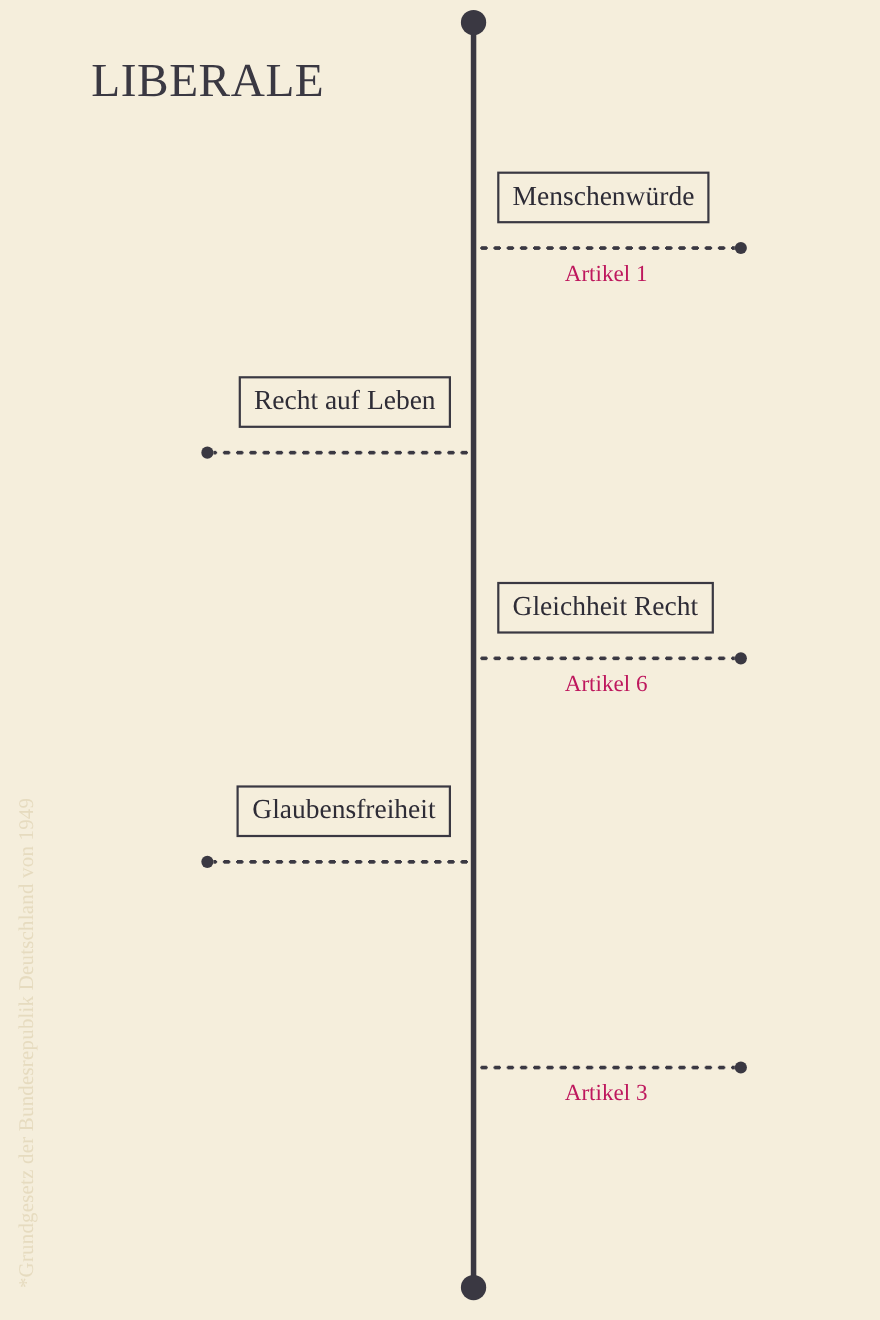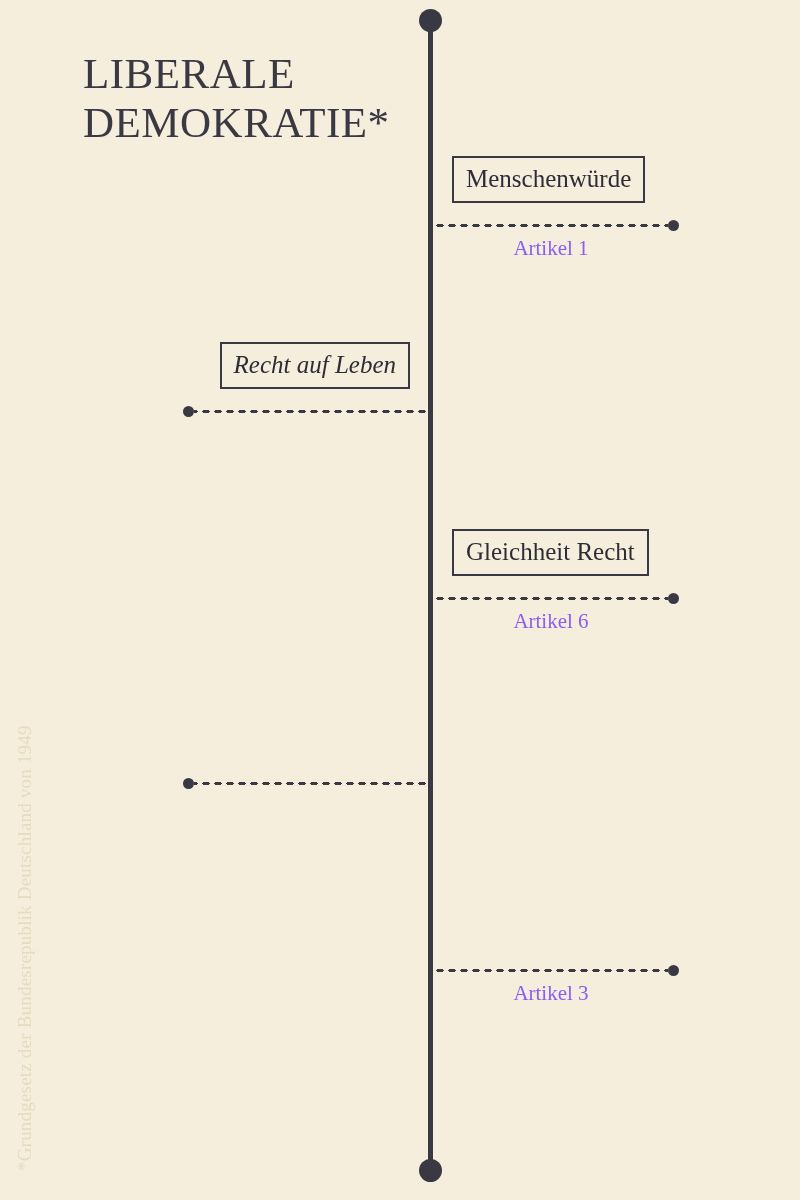--- a/index.html
+++ b/index.html
@@ -63,21 +63,20 @@
     position: absolute;
     height: 120px;
   }
   .item.right {
     left: 431px;
     width: 250px;
   }
   .item.left {
     left: 181px;
     width: 250px;
-    font-style: italic;
   }
 
   .item-box {
     position: absolute;
     top: 0;
     border: 2px solid #3a3842;
     background: #f5eedc;
     color: #2e2c36;
     font-size: 25px;
     line-height: 1;
@@ -118,21 +117,21 @@
   }
   .item.right .end-dot { right: -11px; }
   .item.left  .end-dot { left: -11px; }
 
   .item-caption {
     position: absolute;
     top: 82px;
     left: 0;
     right: 0;
     text-align: center;
-    color: #8b5cf6;
+    color: #be185d;
     font-size: 21px;
     line-height: 1;
   }
   .item.right .item-caption { left: 3px;  right: 13px; }
   .item.left  .item-caption { left: 13px; right: 3px; }
 
   
   .footnote {
     position: absolute;
     left: -255px;
@@ -147,21 +146,20 @@
     text-align: left;
   }
 </style>
 </head>
 <body>
 
 <div id="poster">
 
   <h1 class="title">
     <span class="line1">LIBERALE</span>
-    <span class="line2">DEMOKRATIE*</span>
   </h1>
 
   <div class="axis-line"></div>
   <div class="axis-cap top"></div>
   <div class="axis-cap bottom"></div>
 
   <div class="item right" style="top:156px">
     <div class="item-box">Menschenwürde</div>
     <div class="connector">
       <div class="dots"></div>
@@ -181,20 +179,21 @@
   <div class="item right" style="top:529px">
     <div class="item-box">Gleichheit Recht</div>
     <div class="connector">
       <div class="dots"></div>
       <div class="end-dot"></div>
     </div>
     <div class="item-caption">Artikel 6</div>
   </div>
 
   <div class="item left" style="top:714px">
+    <div class="item-box">Glaubensfreiheit</div>
     <div class="connector">
       <div class="dots"></div>
       <div class="end-dot"></div>
     </div>
   </div>
 
   <div class="item right" style="top:901px">
     <div class="connector">
       <div class="dots"></div>
       <div class="end-dot"></div>

